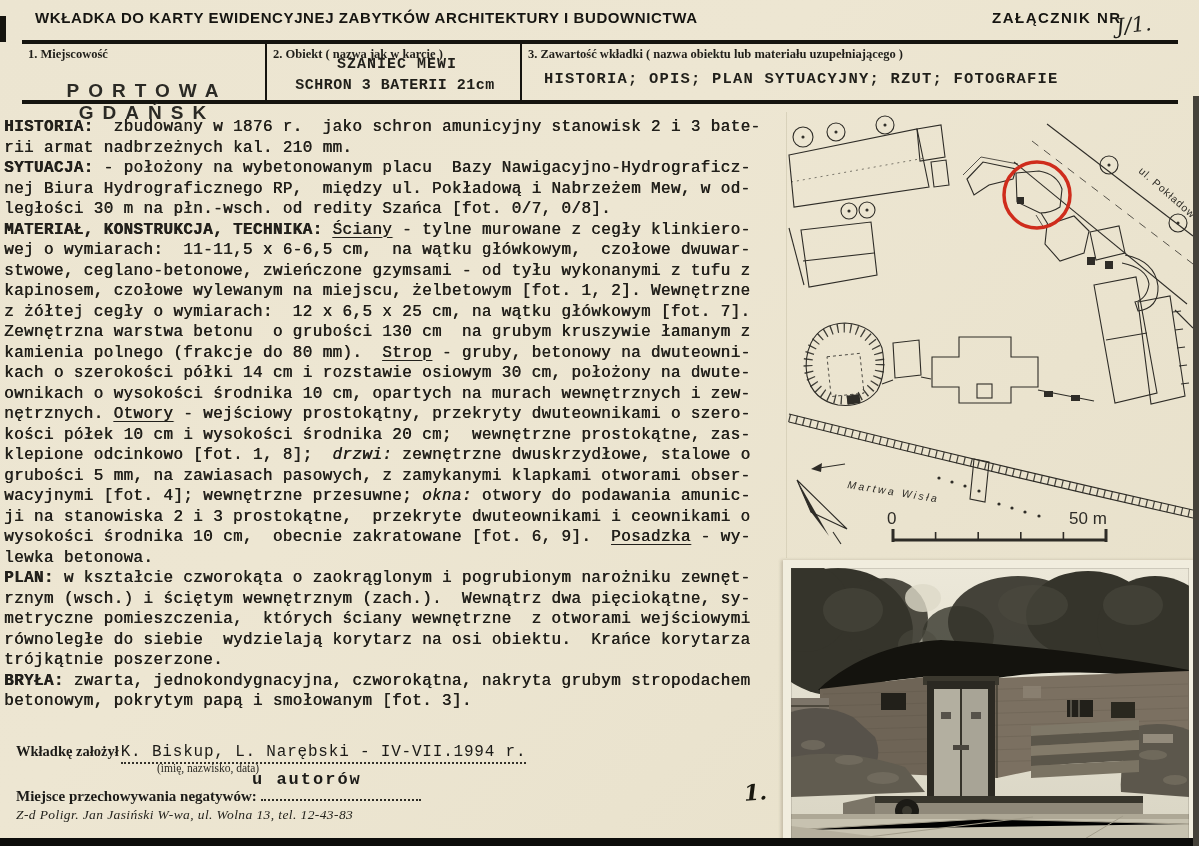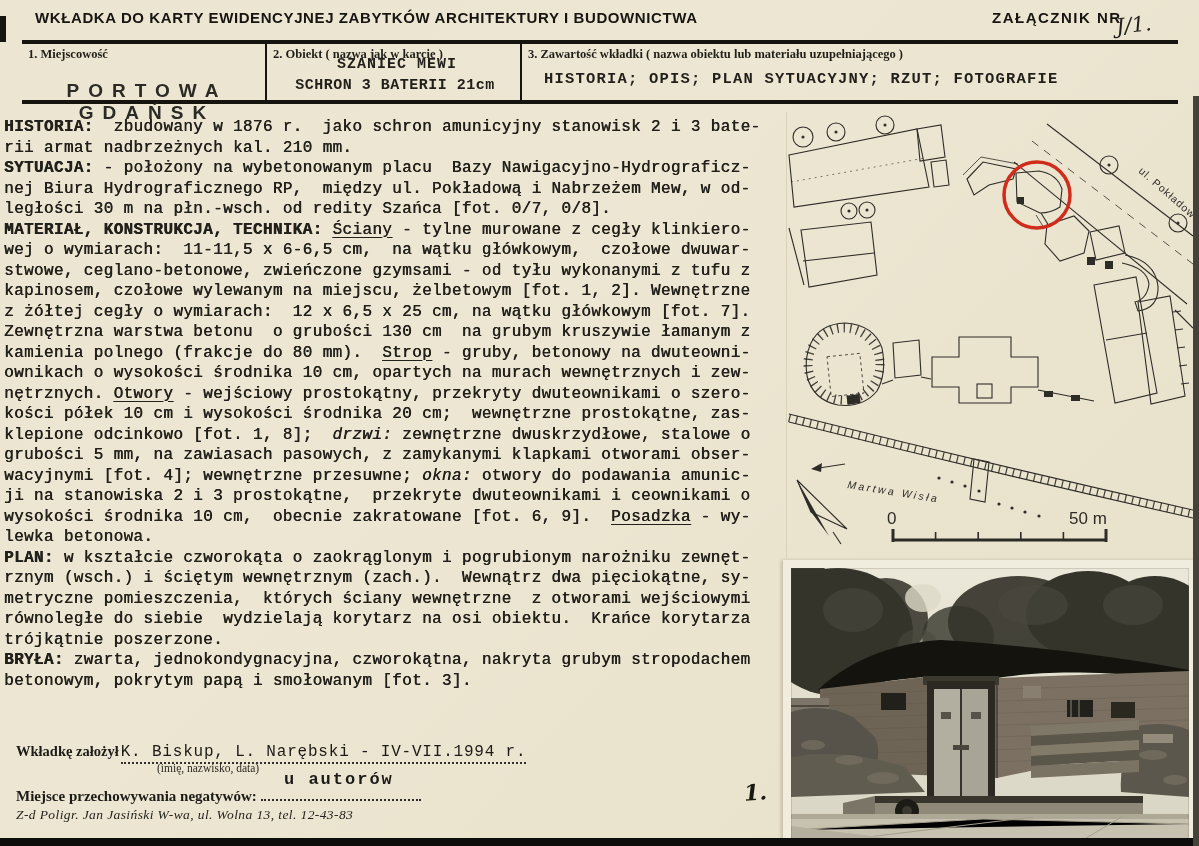--- a/index.html
+++ b/index.html
@@ -39,21 +39,21 @@
   .plan{left:786px;top:112px;width:406px;height:446px;border-left:1px solid #d9d2bb;}
   .plan svg{display:block;}
   .plan text{font-family:"Liberation Sans",sans-serif;fill:#2e2c27;stroke:none;}
   .photo{left:783px;top:560px;width:416px;height:286px;box-shadow:-2px 0 3px rgba(90,80,60,.25);}
   
   .f-founder{left:16px;top:742px;white-space:nowrap;}
   .f-label{font-family:"Liberation Serif",serif;font-weight:bold;font-size:14.5px;}
   .f-typed{font-family:"Liberation Mono","DejaVu Sans Mono",monospace;font-size:16px;letter-spacing:.8px;
            font-weight:normal;border-bottom:2px dotted #33312b;padding-bottom:1px;margin-left:2px;}
   .f-hint{left:157px;top:762px;font-family:"Liberation Serif",serif;font-size:11.5px;color:#2a2923;}
-  .f-negval{left:284px;top:770px;font-family:"Liberation Mono","DejaVu Sans Mono",monospace;
+  .f-negval{left:252px;top:770px;font-family:"Liberation Mono","DejaVu Sans Mono",monospace;
             font-size:17px;font-weight:bold;letter-spacing:2px;}
   .f-negrow{left:16px;top:786px;white-space:nowrap;}
   .f-neglabel{font-family:"Liberation Serif",serif;font-weight:bold;font-size:15px;}
   .dots{display:inline-block;width:160px;height:13px;border-bottom:2px dotted #2c2b25;}
   .f-printer{left:16px;top:807px;font-family:"Liberation Serif",serif;font-style:italic;
              font-size:13.5px;letter-spacing:.4px;color:#24231d;}
   .f-pagenum{left:744px;top:779px;font-size:22px;font-style:italic;font-weight:bold;
              font-family:"DejaVu Serif",serif;transform:rotate(-4deg);color:#19180f;}
   .strip-bottom{left:0;top:838px;width:1199px;height:8px;background:#0d0d0b;}
   .strip-right{left:1193px;top:96px;width:6px;height:750px;background:#45423a;}
@@ -92,20 +92,21 @@
       <div class="tl"><b>SYTUACJA:</b> - położony na wybetonowanym placu  Bazy Nawigacyjno-Hydrograficz-</div>
       <div class="tl">nej Biura Hydrograficznego RP,  między ul. Pokładową i Nabrzeżem Mew, w od-</div>
       <div class="tl">ległości 30 m na płn.-wsch. od redity Szańca [fot. 0/7, 0/8].</div>
       <div class="tl"><b>MATERIAŁ, KONSTRUKCJA, TECHNIKA:</b> <u>Ściany</u> - tylne murowane z cegły klinkiero-</div>
       <div class="tl">wej o wymiarach:  11-11,5 x 6-6,5 cm,  na wątku główkowym,  czołowe dwuwar-</div>
       <div class="tl">stwowe, ceglano-betonowe, zwieńczone gzymsami - od tyłu wykonanymi z tufu z</div>
       <div class="tl">kapinosem, czołowe wylewanym na miejscu, żelbetowym [fot. 1, 2]. Wewnętrzne</div>
       <div class="tl">z żółtej cegły o wymiarach:  12 x 6,5 x 25 cm, na wątku główkowym [fot. 7].</div>
       <div class="tl">Zewnętrzna warstwa betonu  o grubości 130 cm  na grubym kruszywie łamanym z</div>
       <div class="tl">kamienia polnego (frakcje do 80 mm).  <u>Strop</u> - gruby, betonowy na dwuteowni-</div>
+      <div class="tl">kach o szerokości półki 14 cm i rozstawie osiowym 30 cm, położony na dwute-</div>
       <div class="tl">ownikach o wysokości środnika 10 cm, opartych na murach wewnętrznych i zew-</div>
       <div class="tl">nętrznych. <u>Otwory</u> - wejściowy prostokątny, przekryty dwuteownikami o szero-</div>
       <div class="tl">kości półek 10 cm i wysokości środnika 20 cm;  wewnętrzne prostokątne, zas-</div>
       <div class="tl">klepione odcinkowo [fot. 1, 8];  <i>drzwi:</i> zewnętrzne dwuskrzydłowe, stalowe o</div>
       <div class="tl">grubości 5 mm, na zawiasach pasowych, z zamykanymi klapkami otworami obser-</div>
       <div class="tl">wacyjnymi [fot. 4]; wewnętrzne przesuwne; <i>okna:</i> otwory do podawania amunic-</div>
       <div class="tl">ji na stanowiska 2 i 3 prostokątne,  przekryte dwuteownikami i ceownikami o</div>
       <div class="tl">wysokości środnika 10 cm,  obecnie zakratowane [fot. 6, 9].  <u>Posadzka</u> - wy-</div>
       <div class="tl">lewka betonowa.</div>
       <div class="tl"><b>PLAN:</b> w kształcie czworokąta o zaokrąglonym i pogrubionym narożniku zewnęt-</div>

